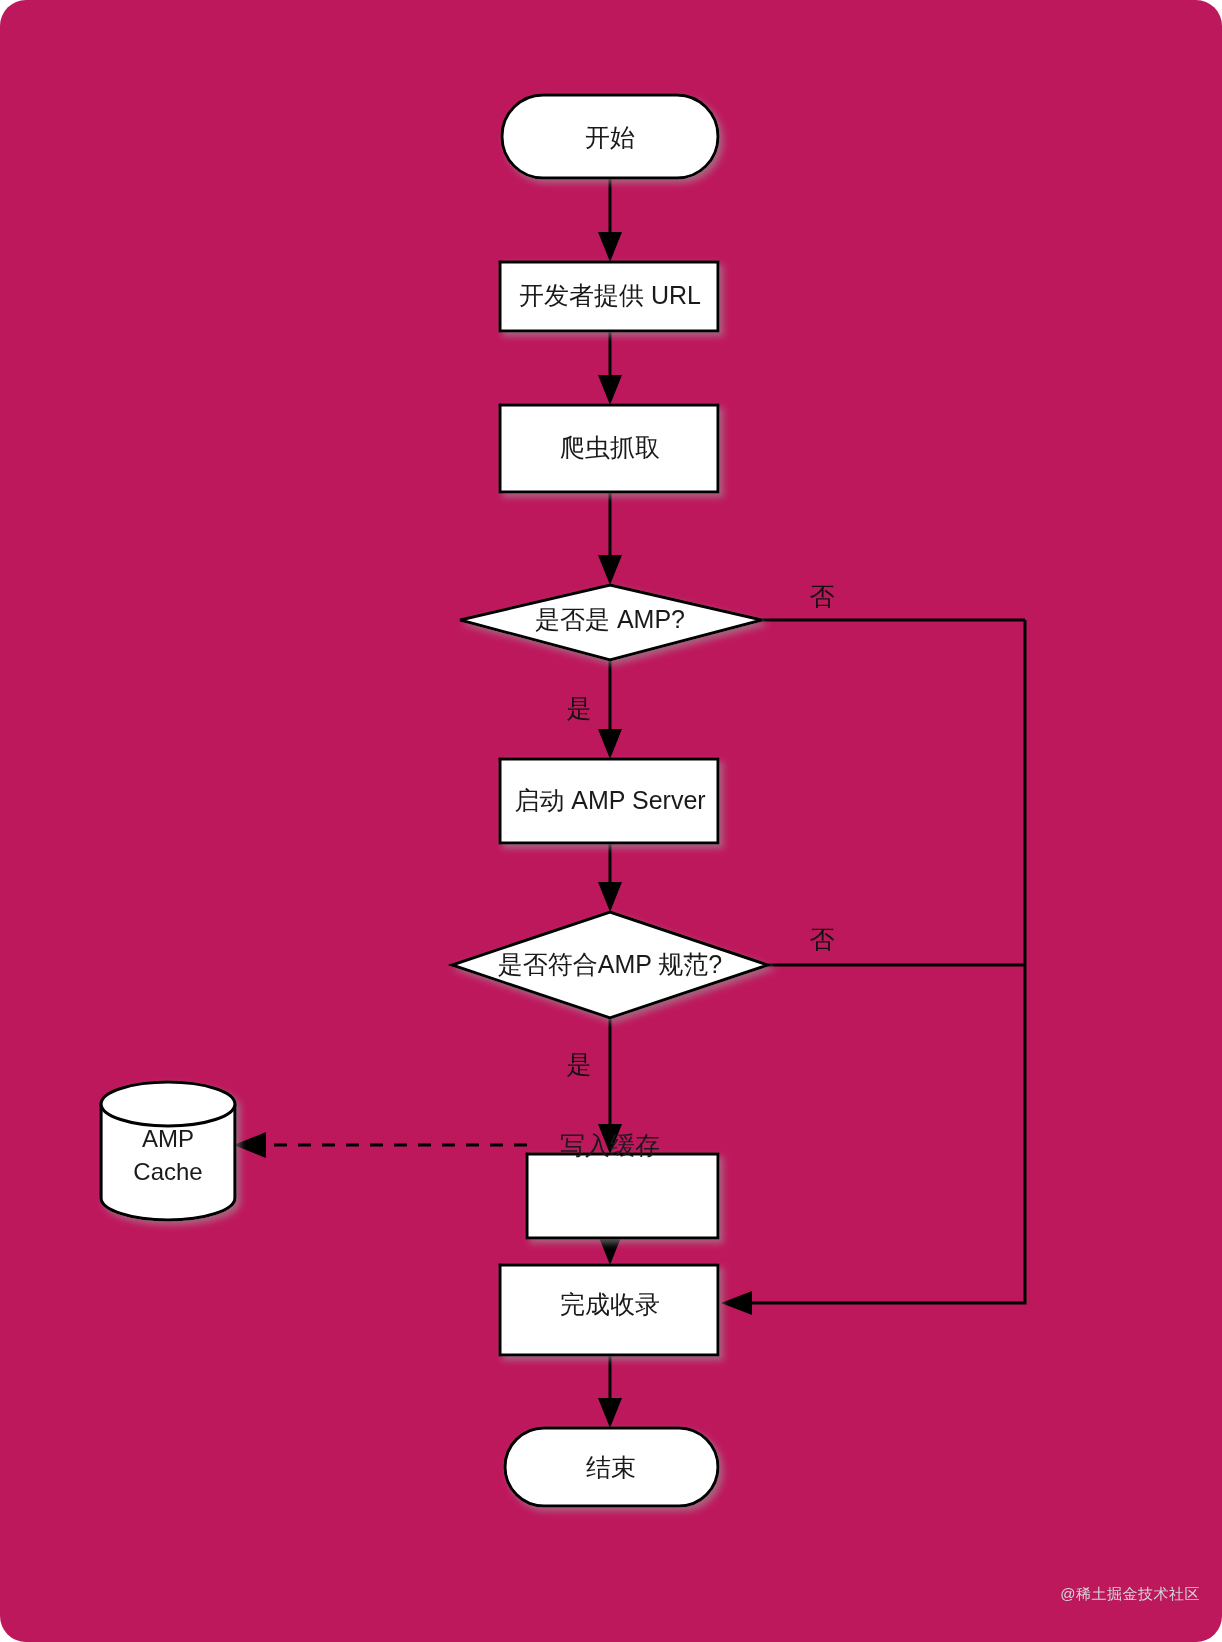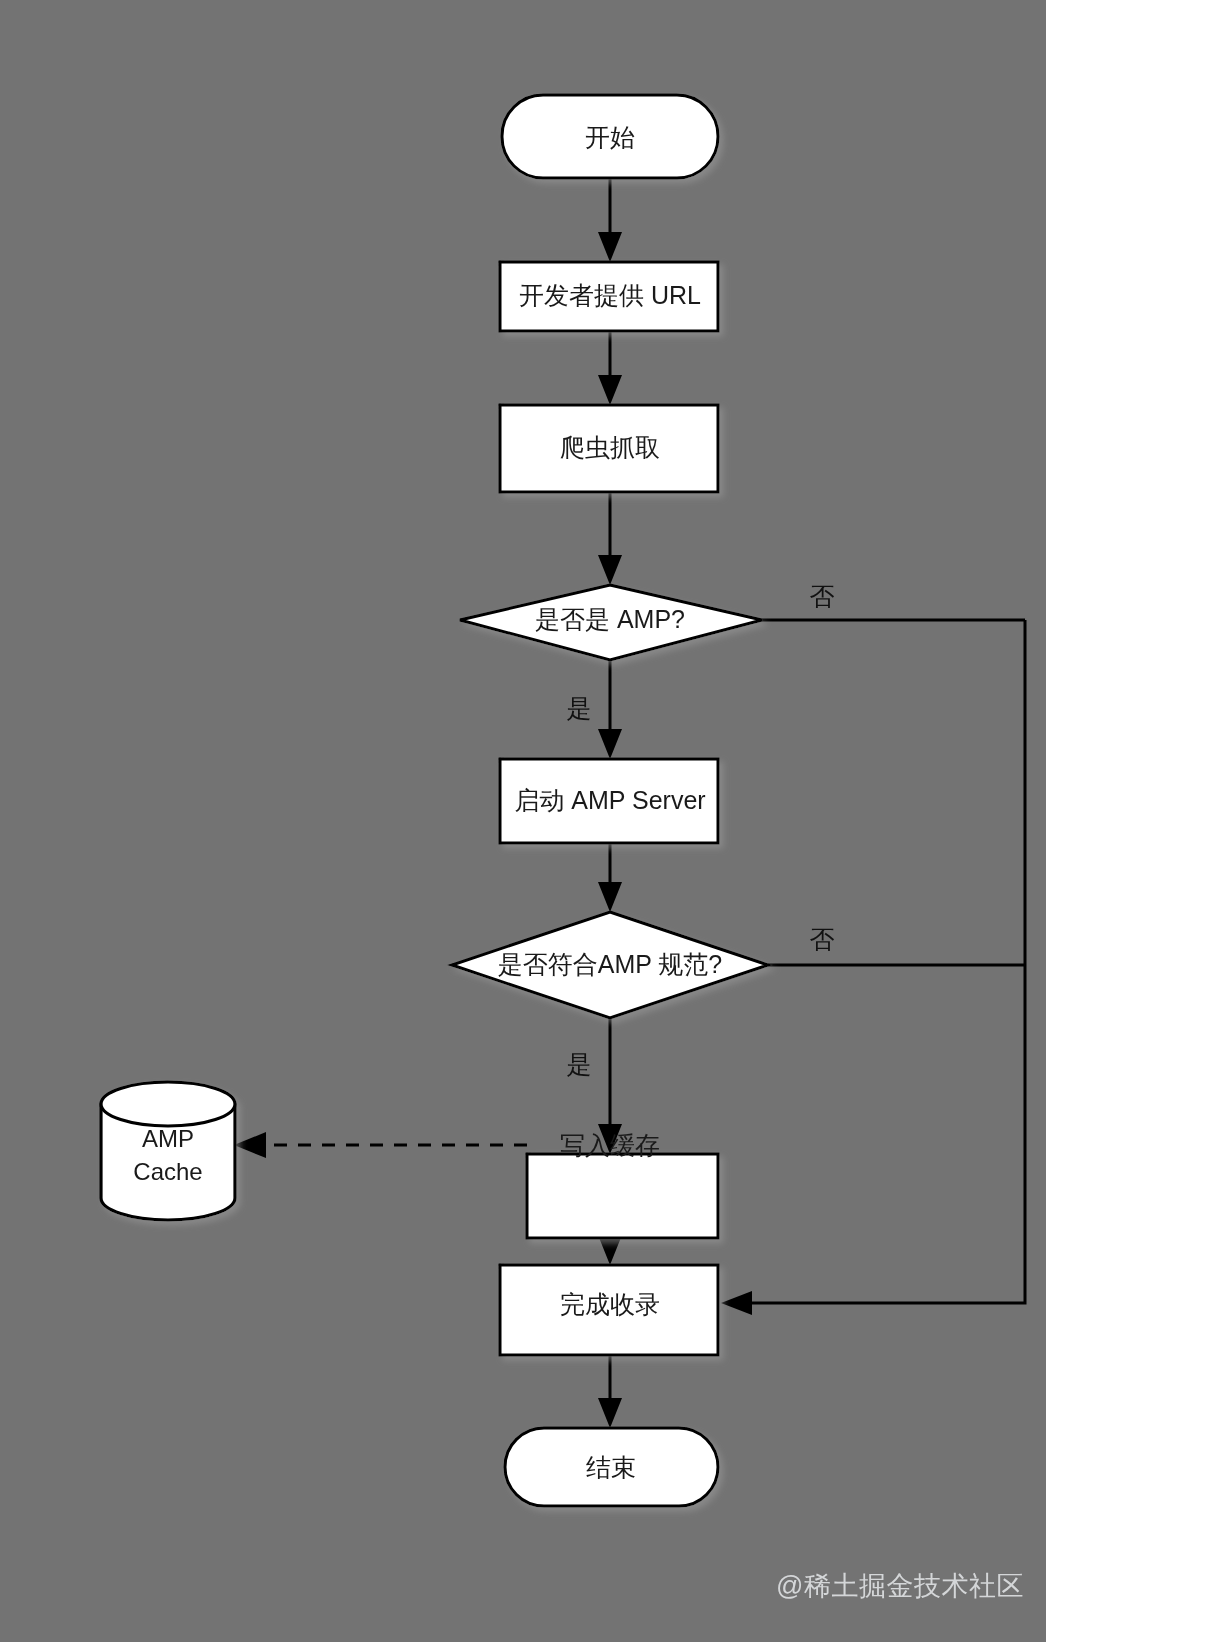--- a/index.html
+++ b/index.html
@@ -5,24 +5,25 @@
   html, body {
     margin: 0;
     padding: 0;
     background: #ffffff;
   }
   body {
     font-family: "Liberation Sans", "DejaVu Sans", sans-serif;
   }
   #canvas {
     position: relative;
-    width: 1046px;
+    width: 1222px;
     height: 1642px;
-    background: #737373;
+    background: #be185d;
     overflow: hidden;
+    border-radius: 26px;
   }
   #flow-svg {
     position: absolute;
     top: 0;
     left: 0;
     width: 1222px;
     height: 1642px;
   }
   .node-shape {
     fill: #ffffff;
@@ -70,21 +71,21 @@
     font-size: 25px;
     text-anchor: middle;
     dominant-baseline: middle;
   }
   .watermark {
     position: absolute;
     right: 22px;
     bottom: 38px;
     color: #d4d6d8;
     font-family: "Liberation Sans", "DejaVu Sans", sans-serif;
-    font-size: 27px;
+    font-size: 15px;
     letter-spacing: 0.5px;
     user-select: none;
   }
 </style>
 </head>
 <body>
 
 <div id="canvas">
 
   <svg id="flow-svg" viewBox="0 0 1222 1642">

